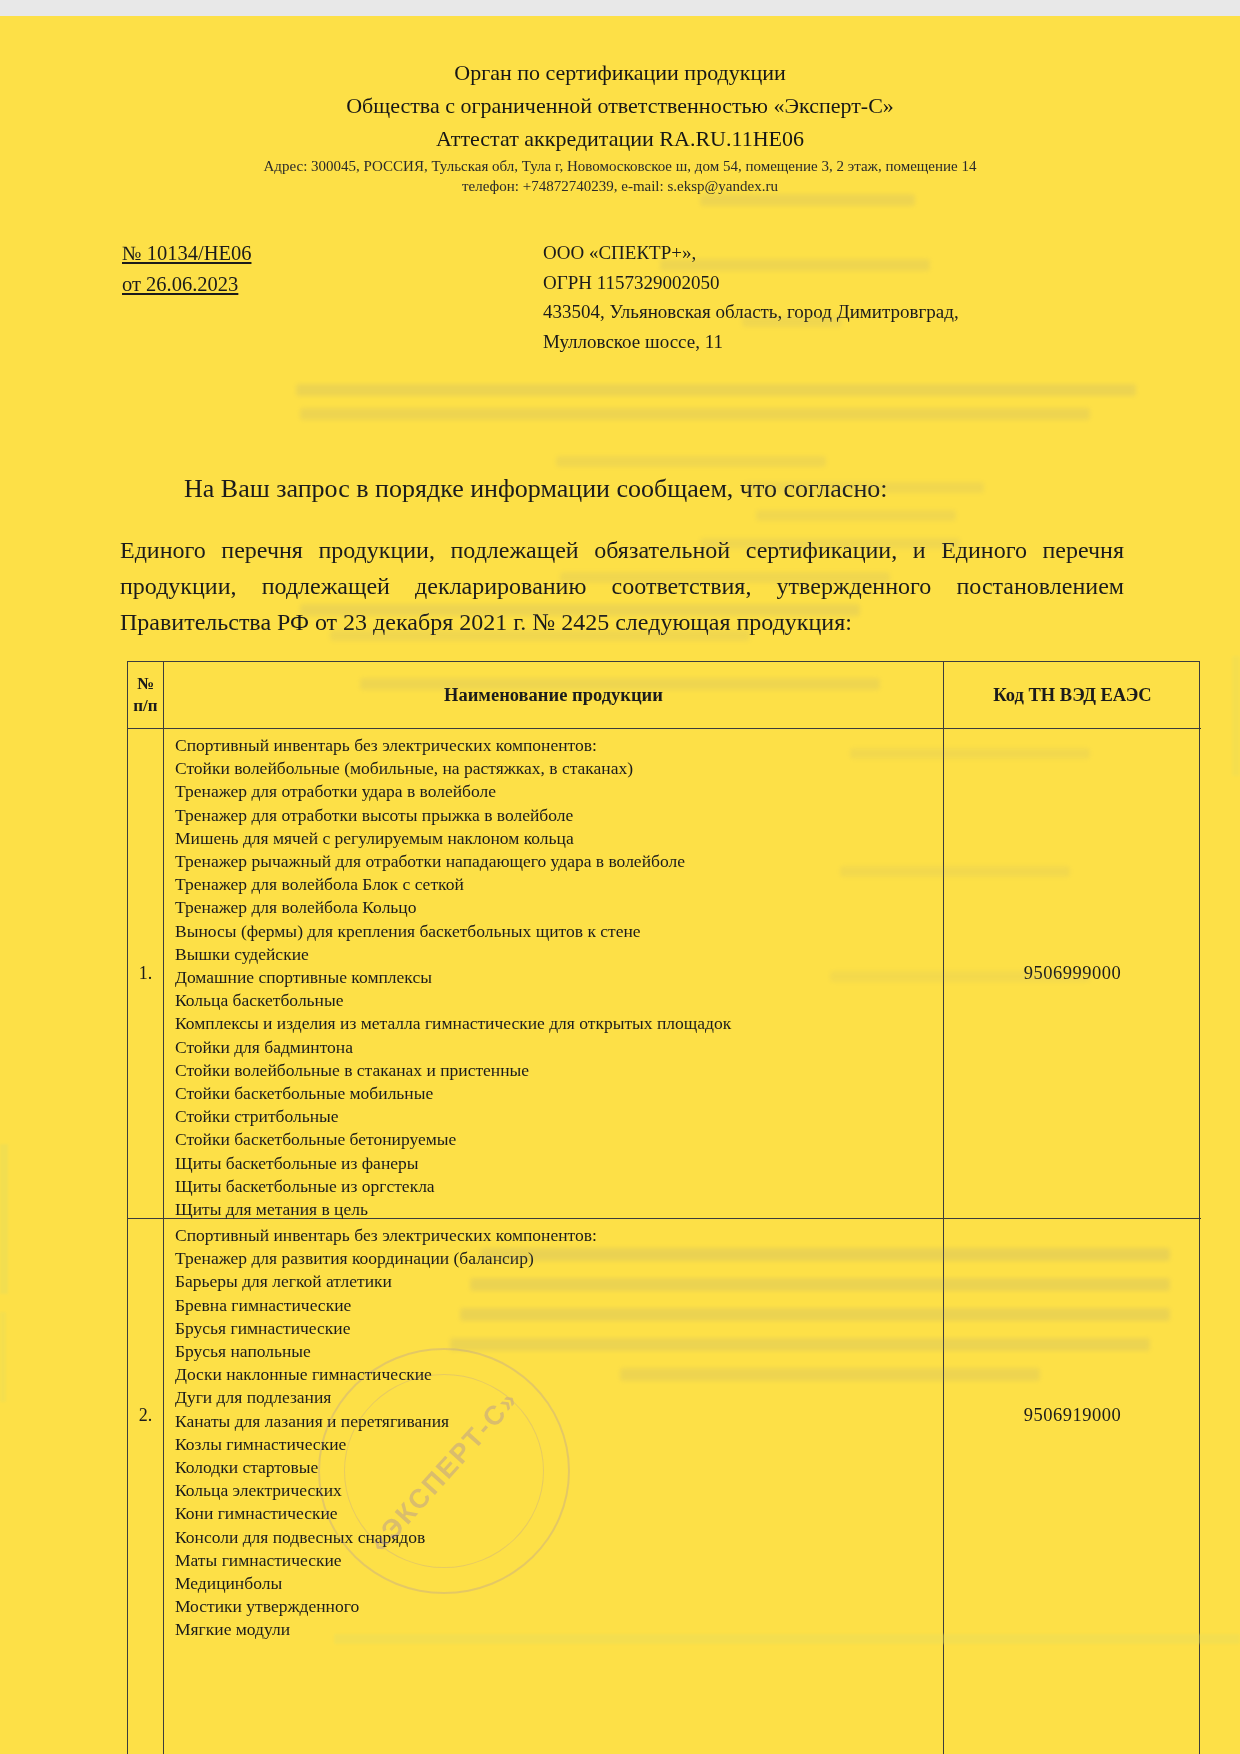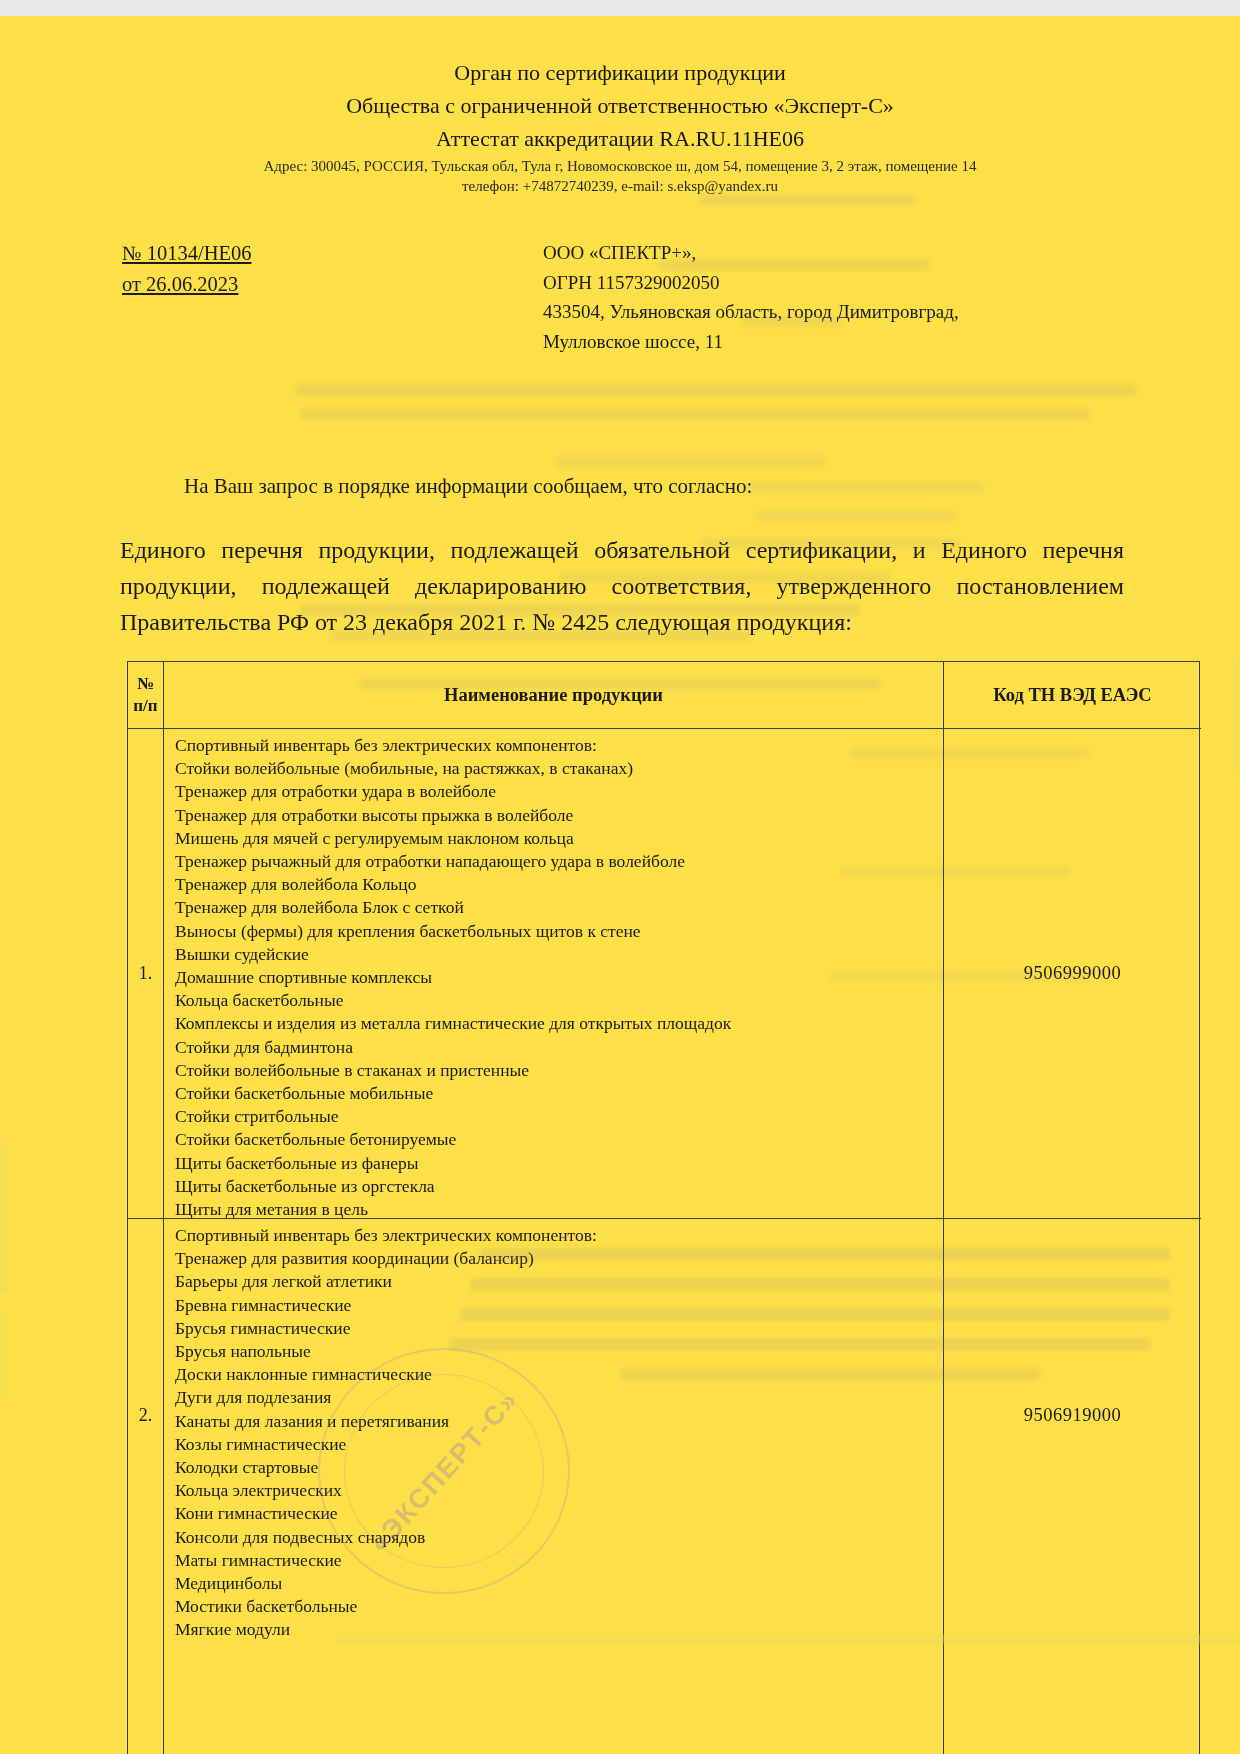--- a/index.html
+++ b/index.html
@@ -14,21 +14,21 @@
     color:#1b1b1b;
   }
   
   .letterhead{position:absolute;top:40px;left:0;width:100%;text-align:center;}
   .lh-big{font-size:22px;line-height:33px;color:#161616;}
   .lh-small{font-size:15px;line-height:18px;color:#2a2a2a;margin-top:2px;}
   
   .ref-block{position:absolute;left:122px;top:222px;font-size:20.5px;line-height:31px;text-decoration:underline;}
   .recipient-block{position:absolute;left:543px;top:222px;width:600px;font-size:19px;line-height:29.5px;}
   
-  .intro{position:absolute;left:120px;top:458px;width:1005px;font-size:21px;text-indent:64px;}
+  .intro{position:absolute;left:120px;top:458px;width:1005px;font-size:26px;text-indent:64px;}
   .paragraph{position:absolute;left:120px;top:516px;width:1004px;font-size:24px;line-height:36px;text-align:justify;}
   
   .doc-table{
     position:absolute;left:127px;top:645px;width:1073px;height:1109px;
     display:grid;
     grid-template-columns:36px 780px 257px;
     grid-template-rows:67px 490px auto;
     border:1.6px solid #3c3c3c;border-bottom:none;
     box-sizing:border-box;
     background:transparent;
@@ -104,22 +104,22 @@
     <div class="cell th last-col">Код ТН ВЭД ЕАЭС</div>
 
     <div class="cell num-cell-1">1.</div>
     <div class="cell items-cell">
         <div>Спортивный инвентарь без электрических компонентов:</div>
         <div>Стойки волейбольные (мобильные, на растяжках, в стаканах)</div>
         <div>Тренажер для отработки удара в волейболе</div>
         <div>Тренажер для отработки высоты прыжка в волейболе</div>
         <div>Мишень для мячей с регулируемым наклоном кольца</div>
         <div>Тренажер рычажный для отработки нападающего удара в волейболе</div>
+        <div>Тренажер для волейбола Блок с сеткой</div>
         <div>Тренажер для волейбола Кольцо</div>
-        <div>Тренажер для волейбола Блок с сеткой</div>
         <div>Выносы (фермы) для крепления баскетбольных щитов к стене</div>
         <div>Вышки судейские</div>
         <div>Домашние спортивные комплексы</div>
         <div>Кольца баскетбольные</div>
         <div>Комплексы и изделия из металла гимнастические для открытых площадок</div>
         <div>Стойки для бадминтона</div>
         <div>Стойки волейбольные в стаканах и пристенные</div>
         <div>Стойки баскетбольные мобильные</div>
         <div>Стойки стритбольные</div>
         <div>Стойки баскетбольные бетонируемые</div>
@@ -140,21 +140,21 @@
         <div>Доски наклонные гимнастические</div>
         <div>Дуги для подлезания</div>
         <div>Канаты для лазания и перетягивания</div>
         <div>Козлы гимнастические</div>
         <div>Колодки стартовые</div>
         <div>Кольца электрических</div>
         <div>Кони гимнастические</div>
         <div>Консоли для подвесных снарядов</div>
         <div>Маты гимнастические</div>
         <div>Медицинболы</div>
-        <div>Мостики баскетбольные</div>
+        <div>Мостики утвержденного</div>
         <div>Мягкие модули</div>
       </div>
     <div class="cell last-col last-row code-cell-2">9506919000</div>
   </div>
 
   <div class="stamp">
     <div class="stamp-inner"></div>
     <div class="stamp-text">«ЭКСПЕРТ-С»</div>
   </div>
 

